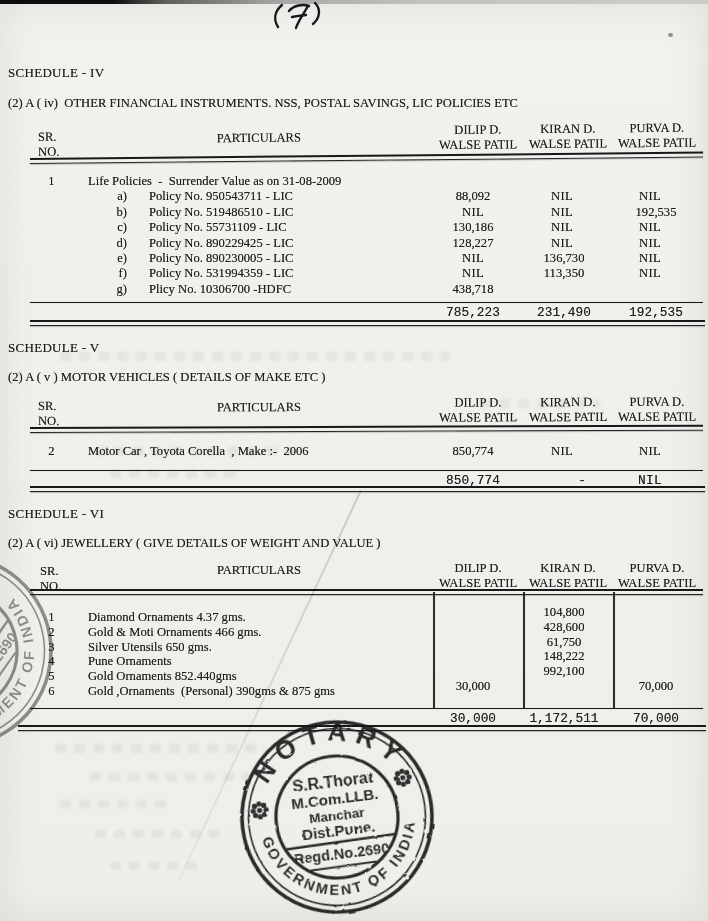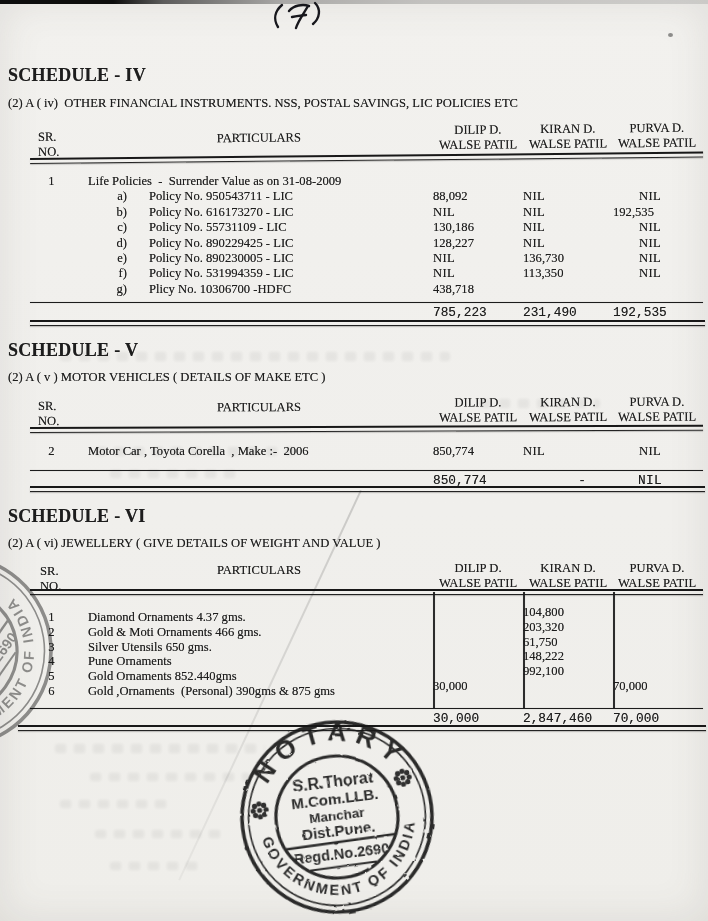--- a/index.html
+++ b/index.html
@@ -4,35 +4,35 @@
 <style>
   html,body{margin:0;padding:0;background:#d8d6d2;}
   .page{
     position:relative;width:708px;height:921px;margin:0 auto;overflow:hidden;
     background:linear-gradient(180deg,#f2f1ee 0%,#f0efec 55%,#efeeea 100%);
     font-family:"Liberation Serif",serif;color:#1d1d1d;
     box-shadow:inset 0 0 40px rgba(90,85,75,.12);
   }
   .layer{position:absolute;inset:0;}
   .txt{text-shadow:0 0 .5px rgba(20,20,20,.55);}
-  .sched-title{position:absolute;font-size:18px;letter-spacing:.3px;white-space:pre;font-weight:bold;}
+  .sched-title{position:absolute;font-size:13px;letter-spacing:.3px;white-space:pre;}
   .sched-sub{position:absolute;font-size:12.6px;white-space:pre;}
   .h-sr{position:absolute;font-size:12.6px;line-height:14.5px;}
   .h-part{position:absolute;left:85px;width:348px;text-align:center;font-size:12.6px;}
   .h-p{position:absolute;width:90px;text-align:center;font-size:12.6px;line-height:15px;}
   .sline{position:absolute;height:0;border-top:1.9px solid #1c1c1c;box-shadow:0 0 .8px rgba(0,0,0,.5);}
   .dline{position:absolute;height:3px;border-top:2px solid #181818;border-bottom:1.7px solid #232323;box-shadow:0 1px 1px rgba(0,0,0,.2);}
   .rows{position:absolute;left:30px;width:671px;}
   .trow{display:grid;grid-template-columns:55px 64px 284px 90px 90px 88px;line-height:15.4px;font-size:12.6px;}
   .rows.s6 .trow{line-height:14.8px;}
   .c-sr{text-align:center;padding-right:12px;}
   .c-sub{text-align:right;padding-right:22px;}
   .c-txt{white-space:pre;overflow:visible;}
   .c-txt-wide{grid-column:2/4;padding-left:3px;}
-  .c-val{text-align:left;white-space:pre;}
+  .c-val{text-align:center;white-space:pre;}
   .c-d{padding-right:10px;}
   .c-k{padding-right:8px;}
   .c-p{padding-right:2px;}
   .c-k.nil{padding-right:12px;letter-spacing:.4px;}
   .c-p.nil{text-align:center;padding-right:14px;letter-spacing:.4px;}
   .c-d.nil{letter-spacing:.4px;}
   .c-k.dash{text-align:center;padding-left:28px;padding-right:0;}
   .rows.s6 .c-val{transform:translateY(-5px);}
   .totals{font-size:12.8px;font-family:Liberation Mono, monospace;}
   .vline{position:absolute;width:1.6px;background:#1c1c1c;opacity:.92;box-shadow:0 0 .8px rgba(0,0,0,.4);}
@@ -113,21 +113,21 @@
           <span class="c-sr"></span>
           <span class="c-sub">a)</span>
           <span class="c-txt">Policy No. 950543711 - LIC</span>
           <span class="c-val c-d">88,092</span>
           <span class="c-val c-k nil">NIL</span>
           <span class="c-val c-p nil">NIL</span>
         </div>
         <div class="trow">
           <span class="c-sr"></span>
           <span class="c-sub">b)</span>
-          <span class="c-txt">Policy No. 616173270 - LIC</span>
+          <span class="c-txt">Policy No. 519486510 - LIC</span>
           <span class="c-val c-d nil">NIL</span>
           <span class="c-val c-k nil">NIL</span>
           <span class="c-val c-p">192,535</span>
         </div>
         <div class="trow">
           <span class="c-sr"></span>
           <span class="c-sub">c)</span>
           <span class="c-txt">Policy No. 55731109 - LIC</span>
           <span class="c-val c-d">130,186</span>
           <span class="c-val c-k nil">NIL</span>
@@ -255,21 +255,21 @@
           <span class="c-sr">1</span>
           <span class="c-txt c-txt-wide">Diamond Ornaments 4.37 gms.</span>
           <span class="c-val c-d"></span>
           <span class="c-val c-k">104,800</span>
           <span class="c-val c-p"></span>
         </div>
         <div class="trow">
           <span class="c-sr">2</span>
           <span class="c-txt c-txt-wide">Gold &amp; Moti Ornaments 466 gms.</span>
           <span class="c-val c-d"></span>
-          <span class="c-val c-k">203,320</span>
+          <span class="c-val c-k">428,600</span>
           <span class="c-val c-p"></span>
         </div>
         <div class="trow">
           <span class="c-sr">3</span>
           <span class="c-txt c-txt-wide">Silver Utensils 650 gms.</span>
           <span class="c-val c-d"></span>
           <span class="c-val c-k">61,750</span>
           <span class="c-val c-p"></span>
         </div>
         <div class="trow">
@@ -294,21 +294,21 @@
           <span class="c-val c-p">70,000</span>
         </div>
       </div>
     <div class="sline" style="left:30px;top:708px;width:673px"></div>
     <div class="rows txt" style="top:711px">
       <div class="trow totals">
         <span class="c-sr"></span>
         <span class="c-sub"></span>
         <span class="c-txt"></span>
         <span class="c-val c-d">30,000</span>
-        <span class="c-val c-k">2,847,460</span>
+        <span class="c-val c-k">1,172,511</span>
         <span class="c-val c-p">70,000</span>
       </div>
     </div>
     <div class="dline" style="left:18px;top:725px;width:688px"></div>
   </div>
 
   <svg class="stamp-svg" width="708" height="921">
     <defs>
       <filter id="rough" x="-15%" y="-15%" width="130%" height="130%">
         <feTurbulence type="fractalNoise" baseFrequency="0.12" numOctaves="2" result="n"></feTurbulence>

